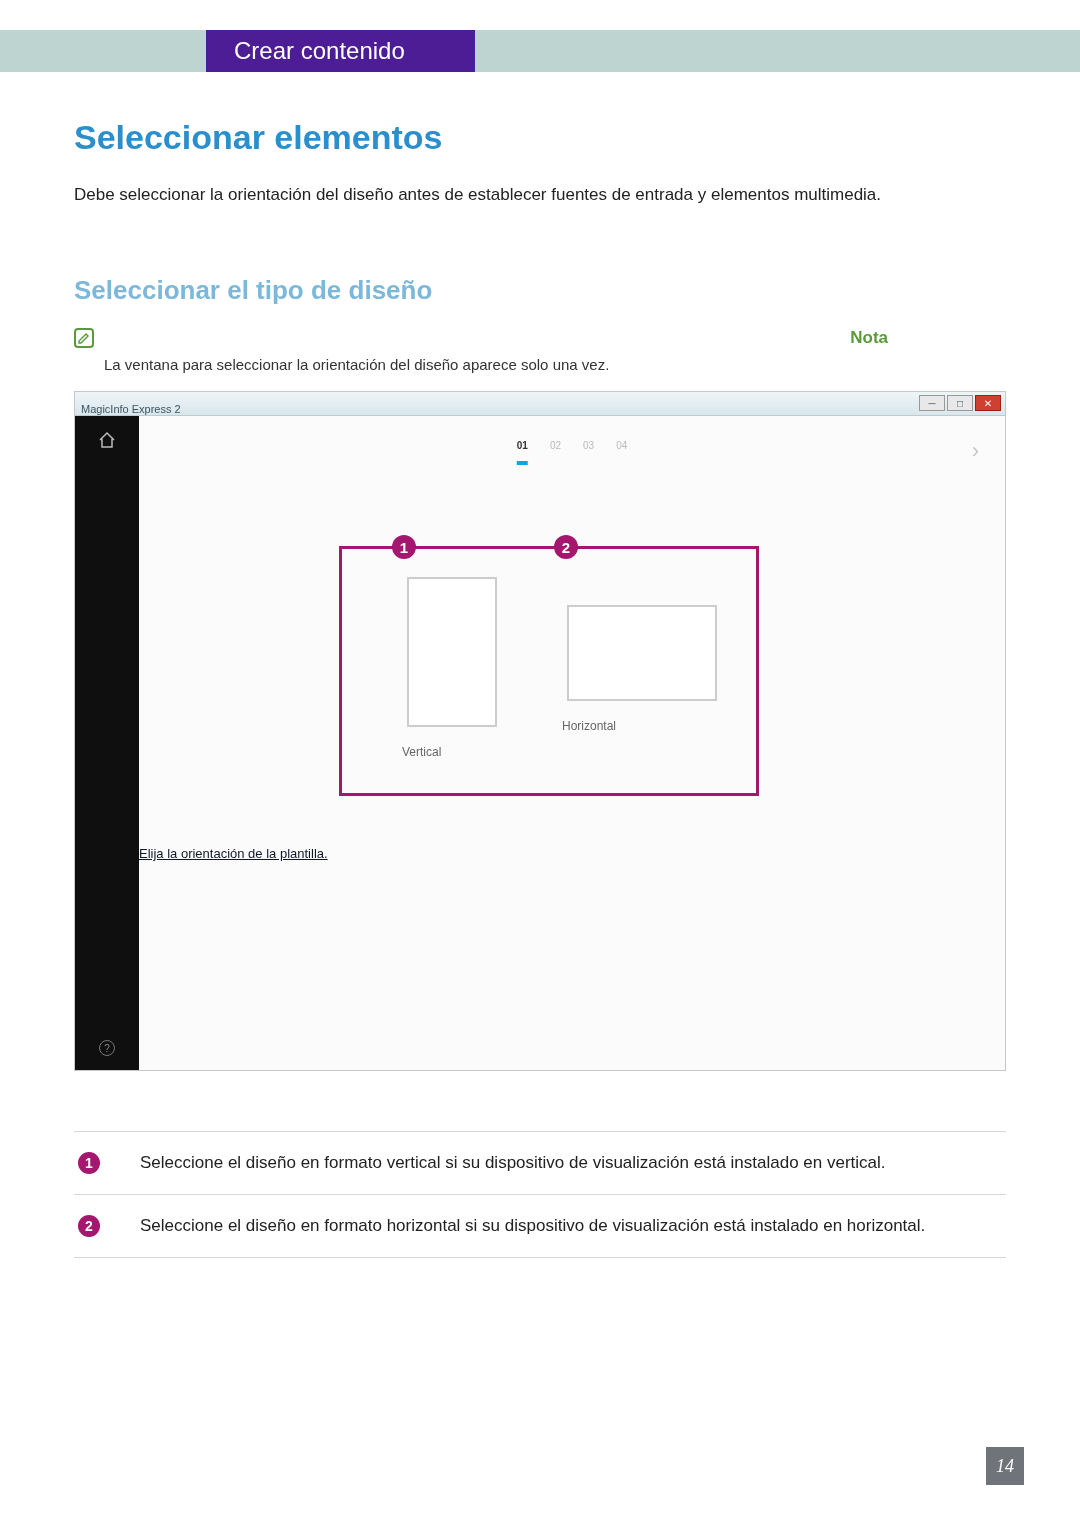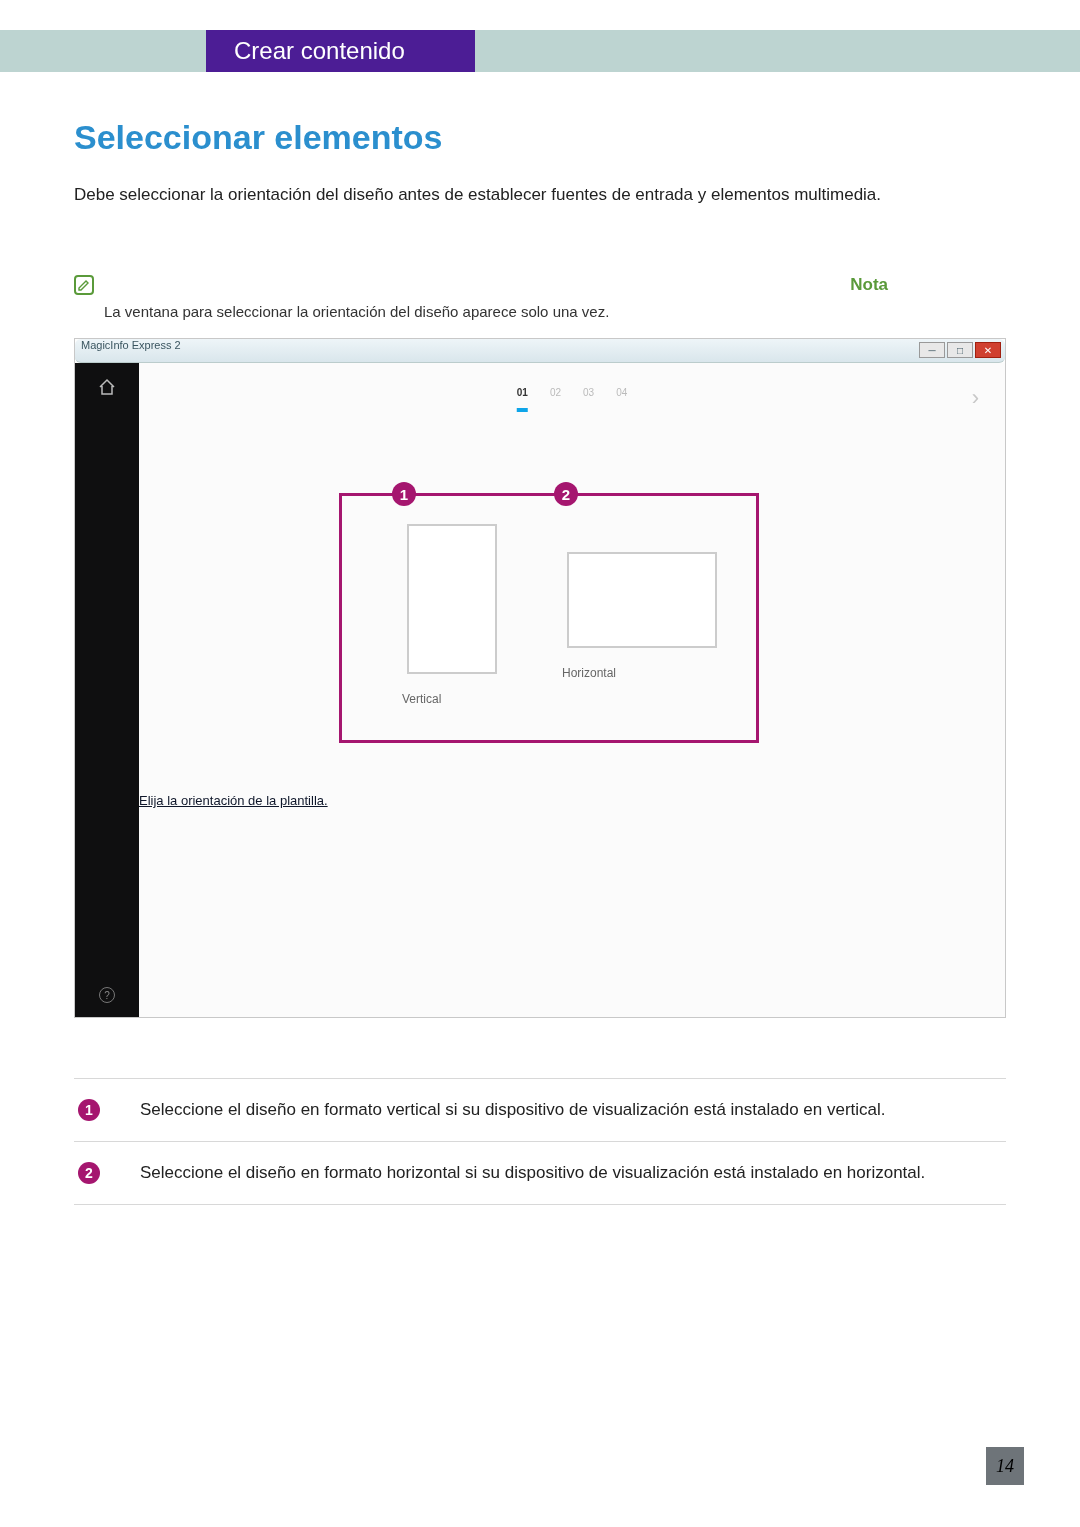--- a/index.html
+++ b/index.html
@@ -87,26 +87,25 @@
     height: 680px;
     border: 1px solid #c8c8c8;
     background: #fdfdfd;
     position: relative;
     margin-bottom: 60px;
   }
   .mock-title {
     height: 24px;
     background: linear-gradient(#eef5f8,#d9e6ec);
     border-bottom: 1px solid #bcc;
-    display: flex; align-items: flex-start;
+    display: flex; align-items: flex-end;
     padding-left: 6px;
     font-size: 11px;
     color: #3a5560;
     position: relative;
-    border-radius: 6px;
   }
   .mock-title .win-btns {
     position: absolute; right: 4px; top: 3px;
     display: flex; gap: 2px;
   }
   .win-btn {
     width: 26px; height: 16px; border: 1px solid #999;
     background: #e8e8e8; font-size: 10px;
     display:flex;align-items:center;justify-content:center;
   }
@@ -203,40 +202,41 @@
     border-bottom: 1px solid #d8d8d8;
   }
   .legend-row:first-child { border-top: 1px solid #d8d8d8; }
   .legend-text { font-size: 17px; color: #222; padding-top: 1px; }
   .page-number {
     position: absolute;
     right: 56px;
     bottom: 42px;
     width: 38px; height: 38px;
     background: #6e7479;
-    color: #000000;
+    color: #ffffff;
     font-style: italic;
     display:flex;align-items:center;justify-content:center;
     font-size: 18px;
     font-family: Georgia, serif;
   }
 </style>
 </head>
 <body>
 
 <div class="header-band"></div>
 <div class="header-tab">
   <span>Crear contenido</span>
 </div>
 
 <div class="content">
 
   <h1 class="section-title">Seleccionar elementos</h1>
   <p class="intro">Debe seleccionar la orientación del diseño antes de establecer fuentes de entrada y elementos multimedia.</p>
 
+  <h2 class="subsection-title">Seleccionar el tipo de diseño</h2>
 
   <div class="note-block">
     <div class="note-header">
       <span class="note-icon">
         <svg width="12" height="12" viewBox="0 0 12 12">
             <path d="M1 11 L3 11 L10 4 L8 2 L1 9 Z" fill="none" stroke="#5a9a3a" stroke-width="1.4"></path>
           </svg>
       </span>
       <span class="note-title">Nota</span>
     </div>

